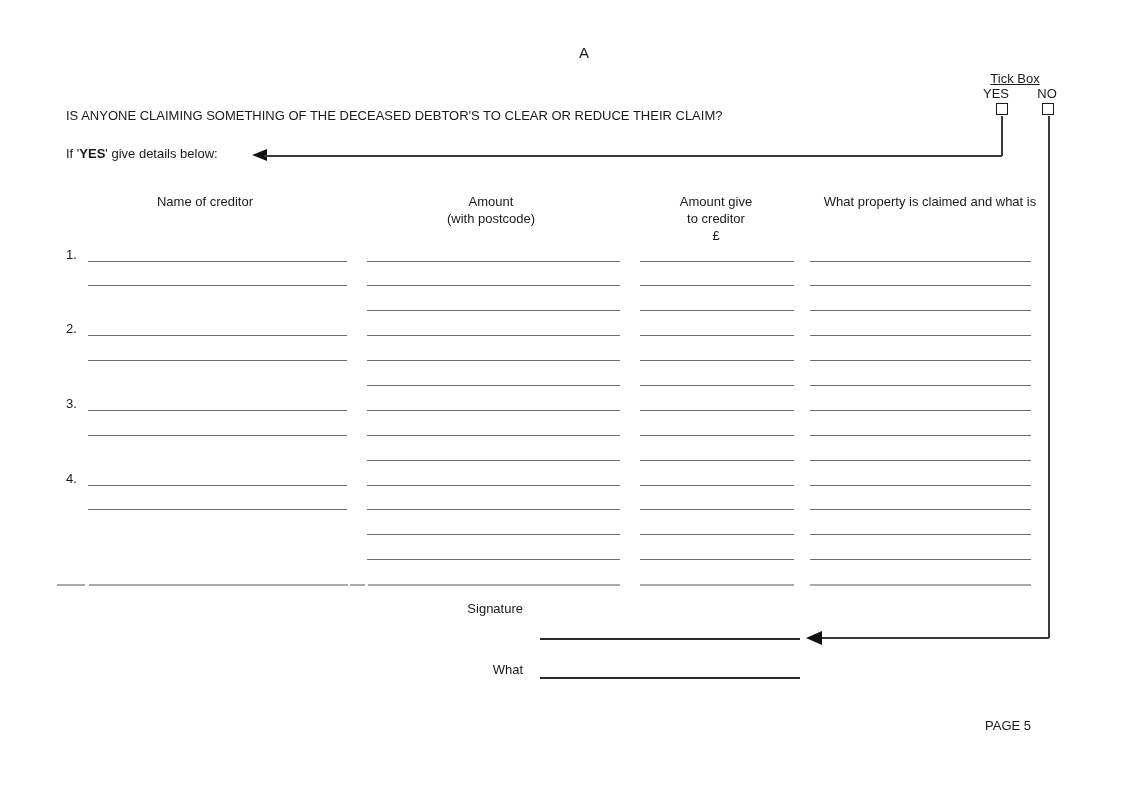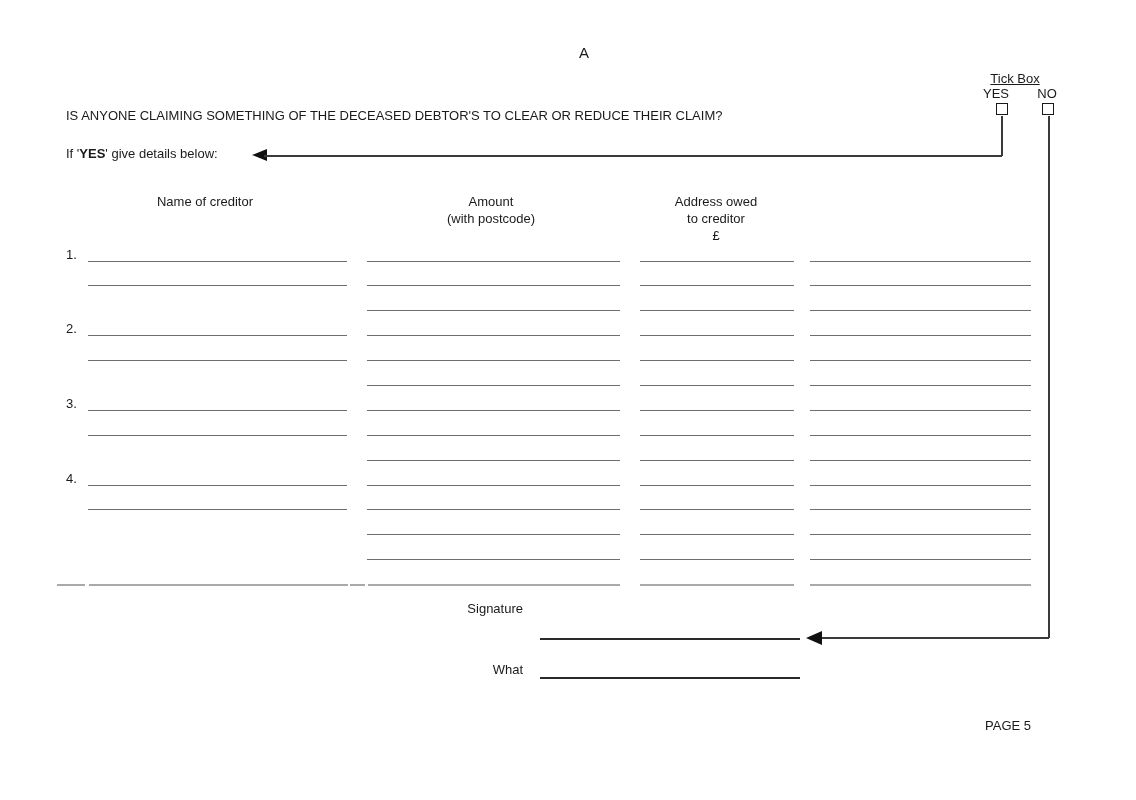--- a/index.html
+++ b/index.html
@@ -53,25 +53,26 @@
 <div class="arrow-left" style="left:806px; top:631px; border-right-width:16px; border-top-width:7px; border-bottom-width:7px;"></div>
 
 <div class="abs ctr hdr" style="left:95px; top:193px; width:220px;">
   <div>Name of creditor</div>
 </div>
 <div class="abs ctr hdr" style="left:391px; top:193px; width:200px;">
   <div>Amount</div>
   <div>(with postcode)</div>
 </div>
 <div class="abs ctr hdr" style="left:616px; top:193px; width:200px;">
-  <div>Address owed</div>
+  <div>Amount give</div>
   <div>to creditor</div>
   <div>£</div>
 </div>
 <div class="abs ctr hdr" style="left:810px; top:193px; width:240px;">
+  <div>What property is claimed and what is</div>
 </div>
 
 <div id="grid">
     <div class="wline" style="left: 88px; top: 261px; width: 259px;"></div>
     <div class="wline" style="left: 88px; top: 285px; width: 259px;"></div>
     <div class="wline" style="left: 88px; top: 335px; width: 259px;"></div>
     <div class="wline" style="left: 88px; top: 360px; width: 259px;"></div>
     <div class="wline" style="left: 88px; top: 410px; width: 259px;"></div>
     <div class="wline" style="left: 88px; top: 435px; width: 259px;"></div>
     <div class="wline" style="left: 88px; top: 485px; width: 259px;"></div>

